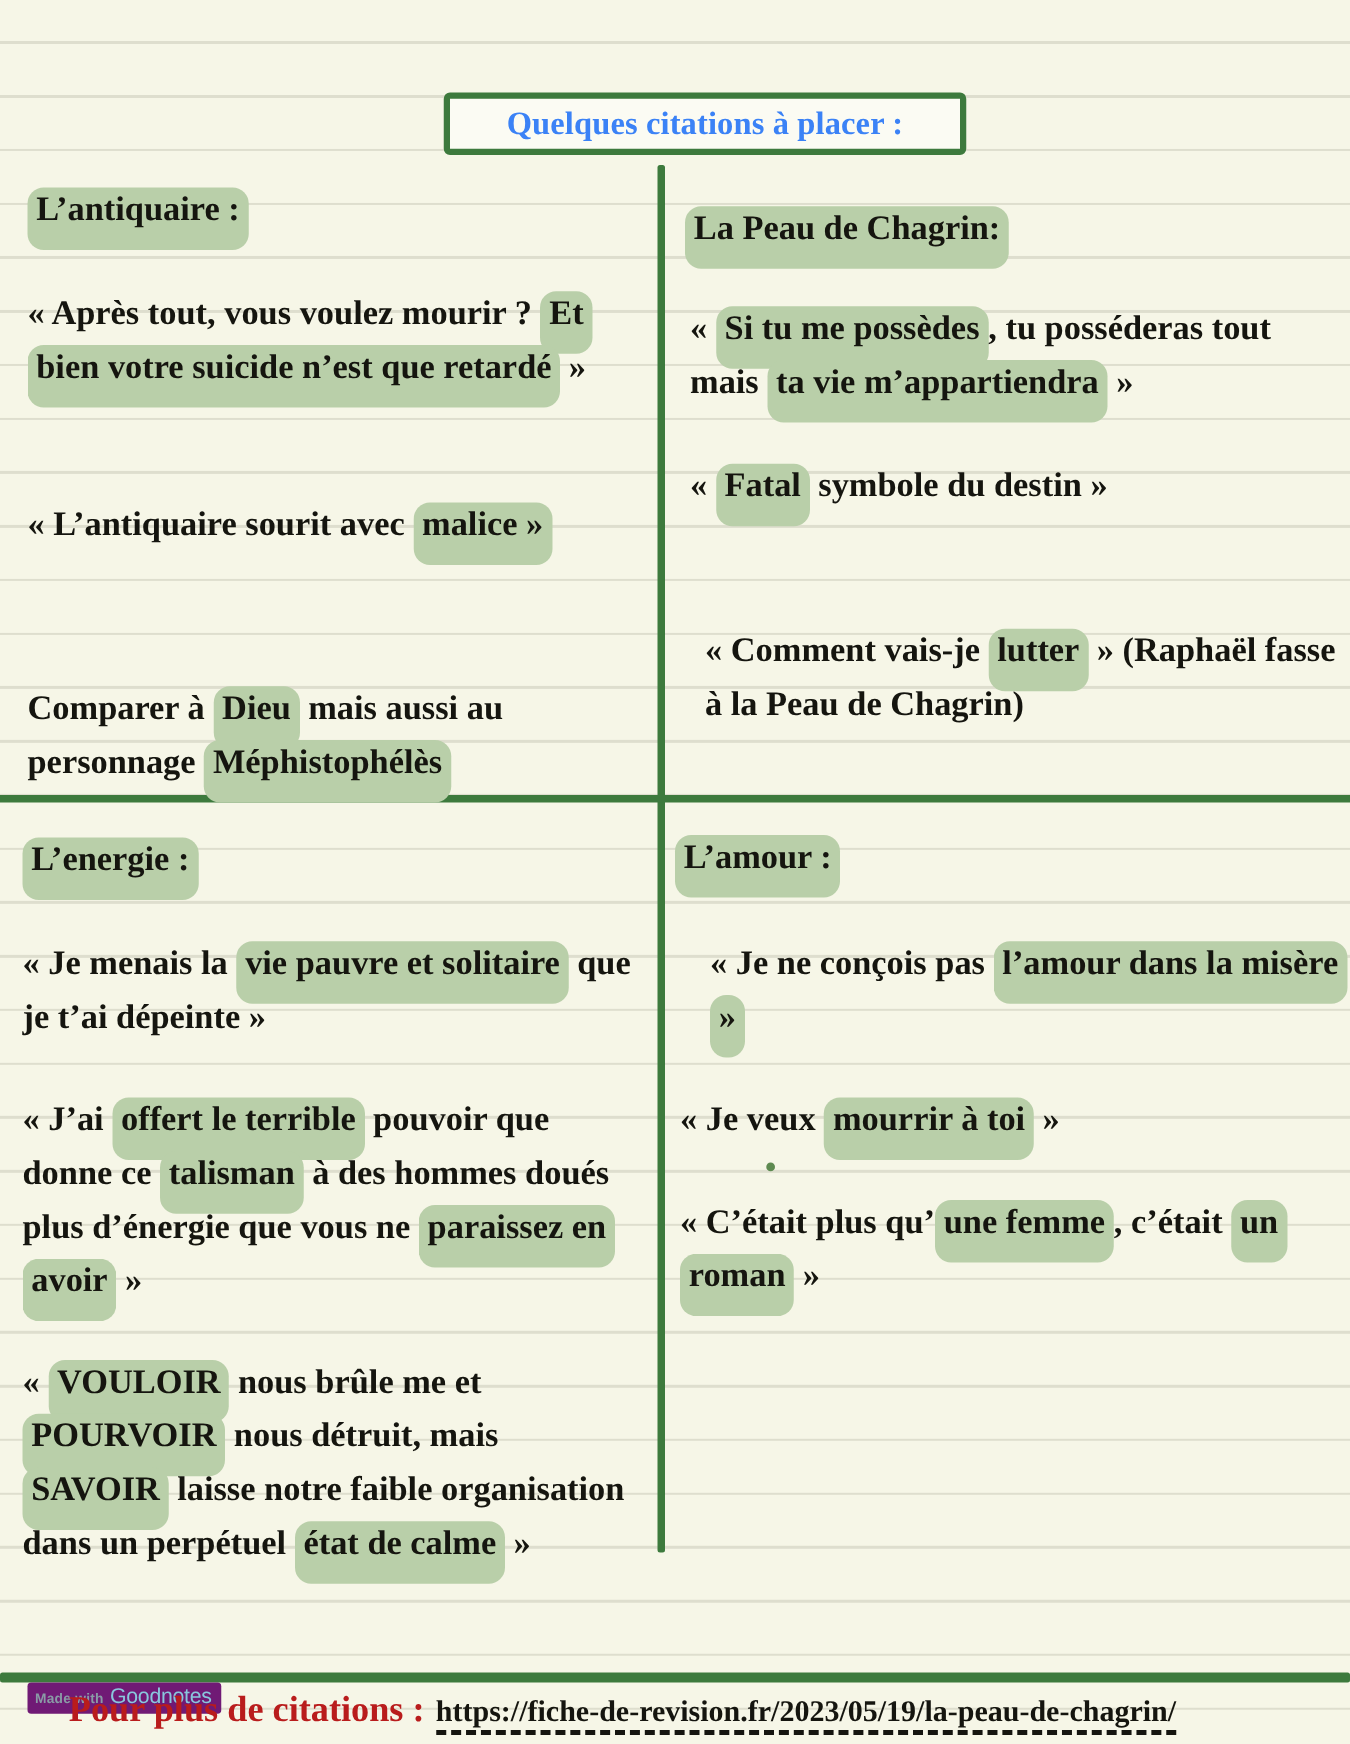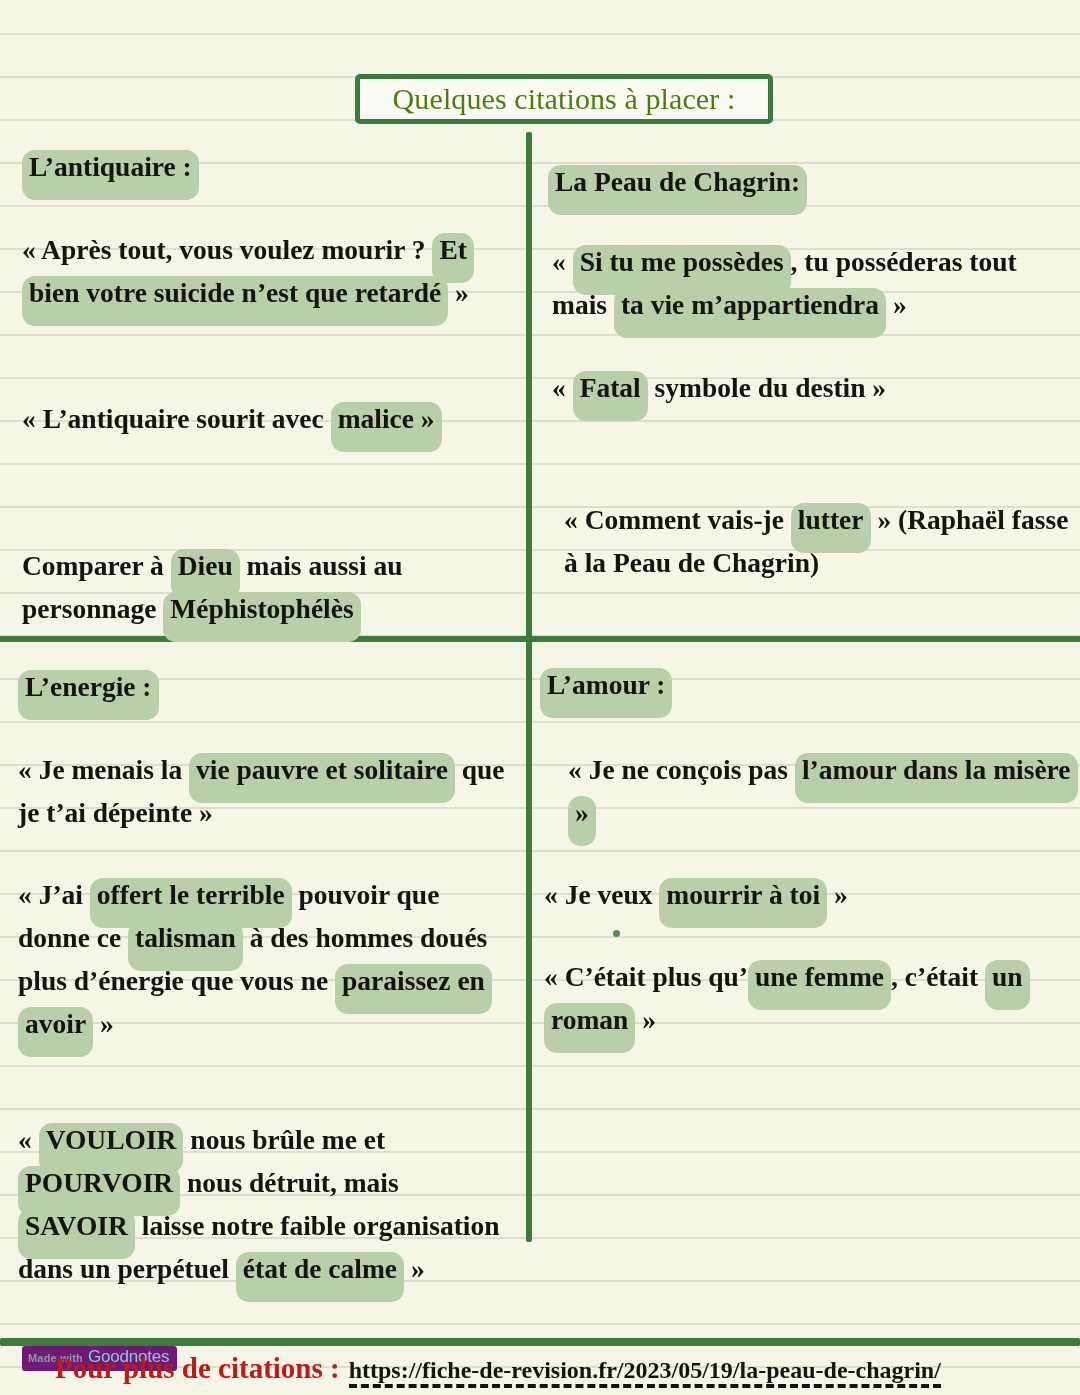--- a/index.html
+++ b/index.html
@@ -40,23 +40,23 @@
     height: 50px;
     border: 5px solid #3d7a3d;
     border-radius: 5px;
     background: #fbfbf3;
     display: flex;
     align-items: center;
     justify-content: center;
     box-sizing: border-box;
   }
   #title-box .title-text {
-    font-size: 30px;
-    font-weight: normal;
-    color: #4d7c0f;
+    font-size: 26px;
+    font-weight: bold;
+    color: #3b82f6;
     letter-spacing: .1px;
     white-space: nowrap;
     font-family: "Liberation Serif", "DejaVu Serif", serif;
   }
 
   
   .v-divider {
     position: absolute;
     left: 526px;
     top: 132px;
@@ -213,21 +213,21 @@
 <div class="block" style="left:18px; top:665px; width:490px;">
   <div class="heading-line">
     <span class="hl">L’energie :</span>
   </div>
 </div>
 
 <div class="block note-text" style="left:18px; top:748px; width:496px;"><span>« Je menais la </span><span class="hl">vie pauvre et solitaire</span><span> que je t’ai dépeinte »</span></div>
 
 <div class="block note-text" style="left:18px; top:873px; width:496px;"><span>« J’ai </span><span class="hl">offert le terrible</span><span> pouvoir que donne ce </span><span class="hl">talisman</span><span> à des hommes doués plus d’énergie que vous ne </span><span class="hl">paraissez en avoir</span><span> »</span></div>
 
-<div class="block note-text" style="left:18px; top:1083px; width:496px;margin-top:35px;"><span>« </span><span class="hl">VOULOIR</span><span> nous brûle me et </span><span class="hl">POURVOIR</span><span> nous détruit, mais </span><span class="hl">SAVOIR</span><span> laisse notre faible organisation dans un perpétuel </span><span class="hl">état de calme</span><span> »</span></div>
+<div class="block note-text" style="left:18px; top:1083px; width:496px;"><span>« </span><span class="hl">VOULOIR</span><span> nous brûle me et </span><span class="hl">POURVOIR</span><span> nous détruit, mais </span><span class="hl">SAVOIR</span><span> laisse notre faible organisation dans un perpétuel </span><span class="hl">état de calme</span><span> »</span></div>
 
 <div class="block" style="left:540px; top:663px; width:510px;">
   <div class="heading-line">
     <span class="hl">L’amour :</span>
   </div>
 </div>
 
 <div class="block note-text" style="left:544px; top:748px; width:516px;margin-left:24px;"><span>« Je ne conçois pas </span><span class="hl">l’amour dans la misère »</span></div>
 
 <div class="block note-text" style="left:544px; top:873px; width:516px;"><span>« Je veux </span><span class="hl">mourrir à toi</span><span> »</span></div>

